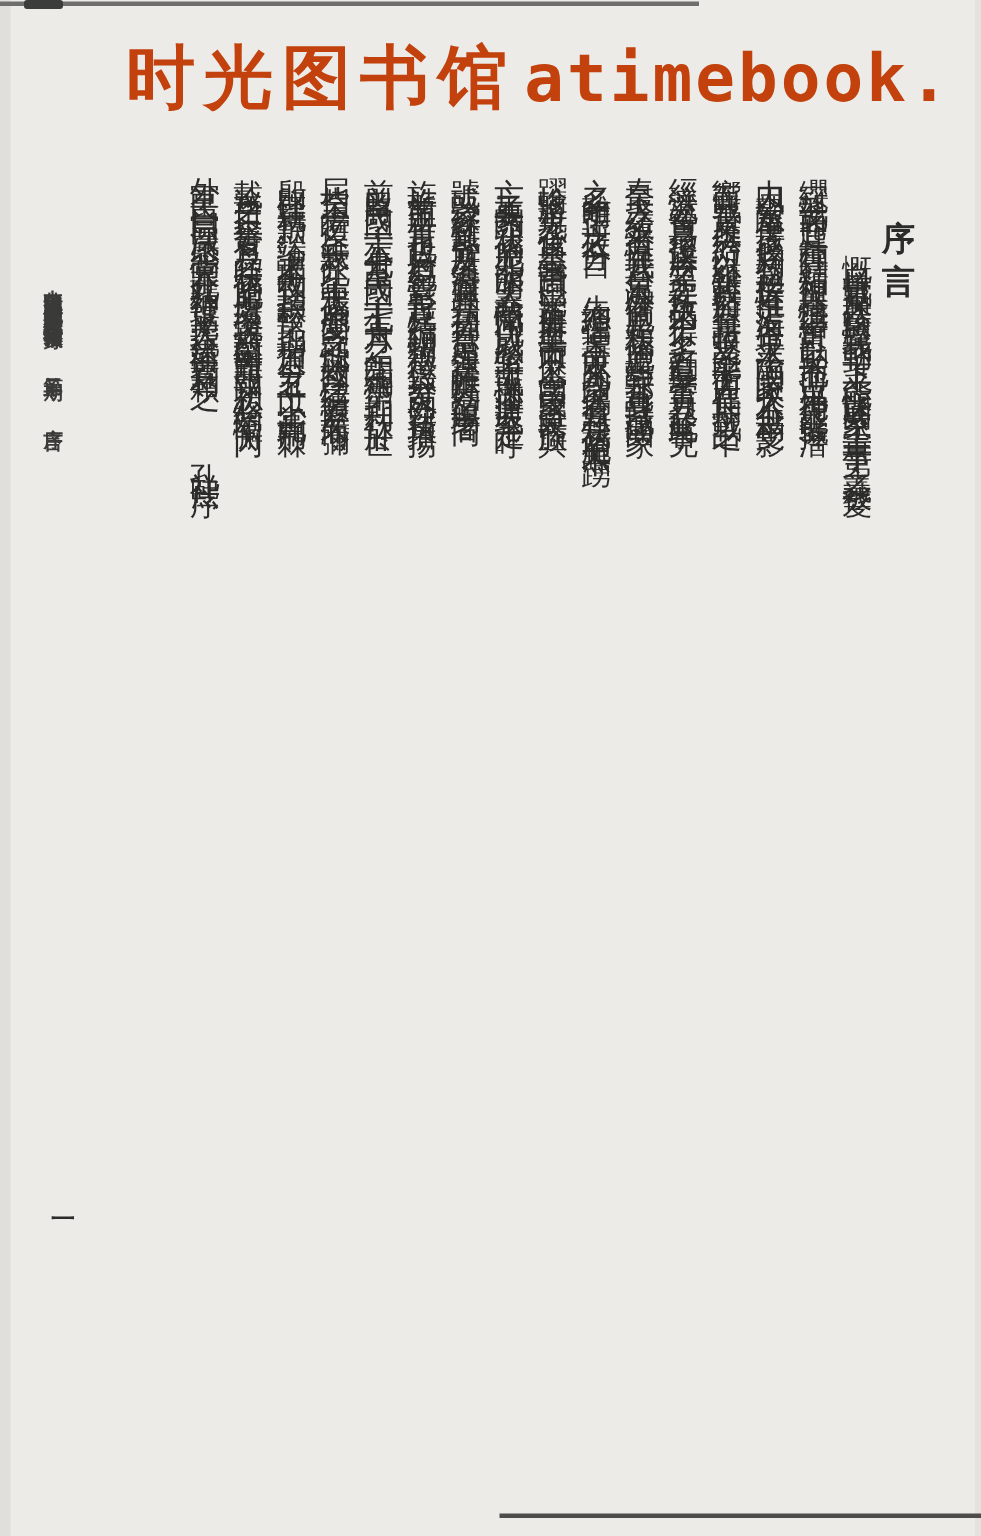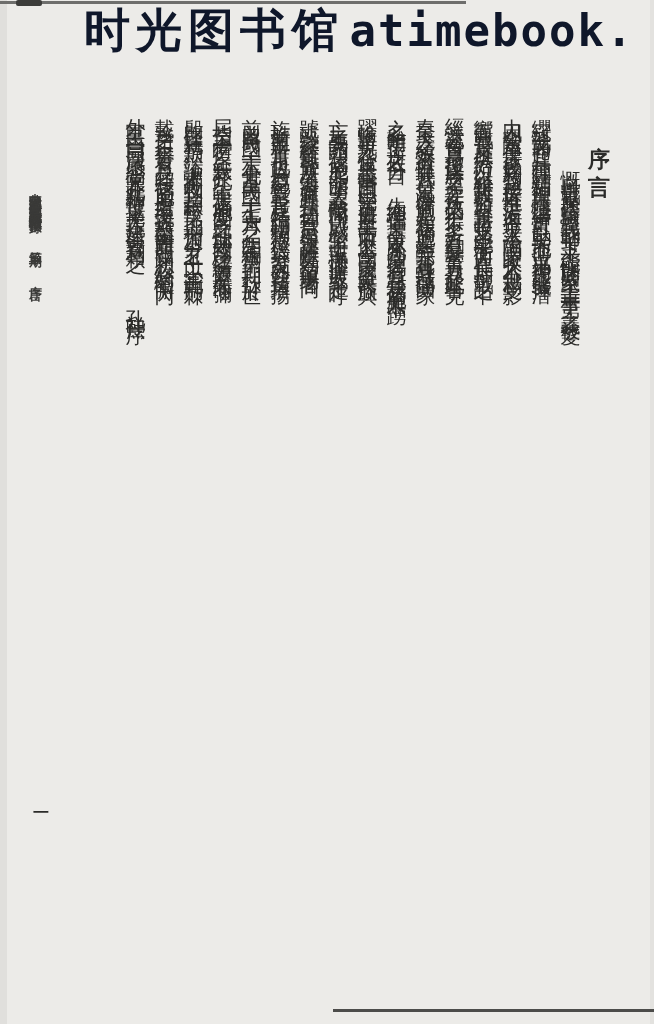--- a/index.html
+++ b/index.html
@@ -11,22 +11,22 @@
     overflow:hidden;
   }
   
   .edge-left{position:absolute;left:0;top:0;width:7px;height:1024px;background:#e0dfdc;}
   .edge-right{position:absolute;right:0;top:0;width:4px;height:1024px;background:#e3e2df;}
   .top-line{position:absolute;left:0;top:1px;width:466px;height:3px;background:#6e6e6c;}
   .top-blob{position:absolute;left:16px;top:0;width:26px;height:6px;background:#3c3c3a;border-radius:2px;}
   .bottom-line{position:absolute;left:333px;top:1009px;width:321px;height:3px;background:#4c4c4a;}
   
   .watermark{
-    position:absolute;left:84px;top:0;width:570px;
-    color:#0f172a;white-space:nowrap;
+    position:absolute;left:84px;top:21px;width:570px;
+    color:#c2410c;white-space:nowrap;
     font-family:"DejaVu Sans","Liberation Sans",sans-serif;
     font-weight:bold;
   }
   .watermark .cn{font-size:46px;letter-spacing:6px;}
   .watermark .en{font-size:44px;letter-spacing:2px;font-family:"DejaVu Sans Mono","Liberation Mono",monospace;}
   
   .text-block{
     position:absolute;top:103px;right:40px;height:860px;
     writing-mode:vertical-rl;text-orientation:upright;
     color:#2b2b29;

